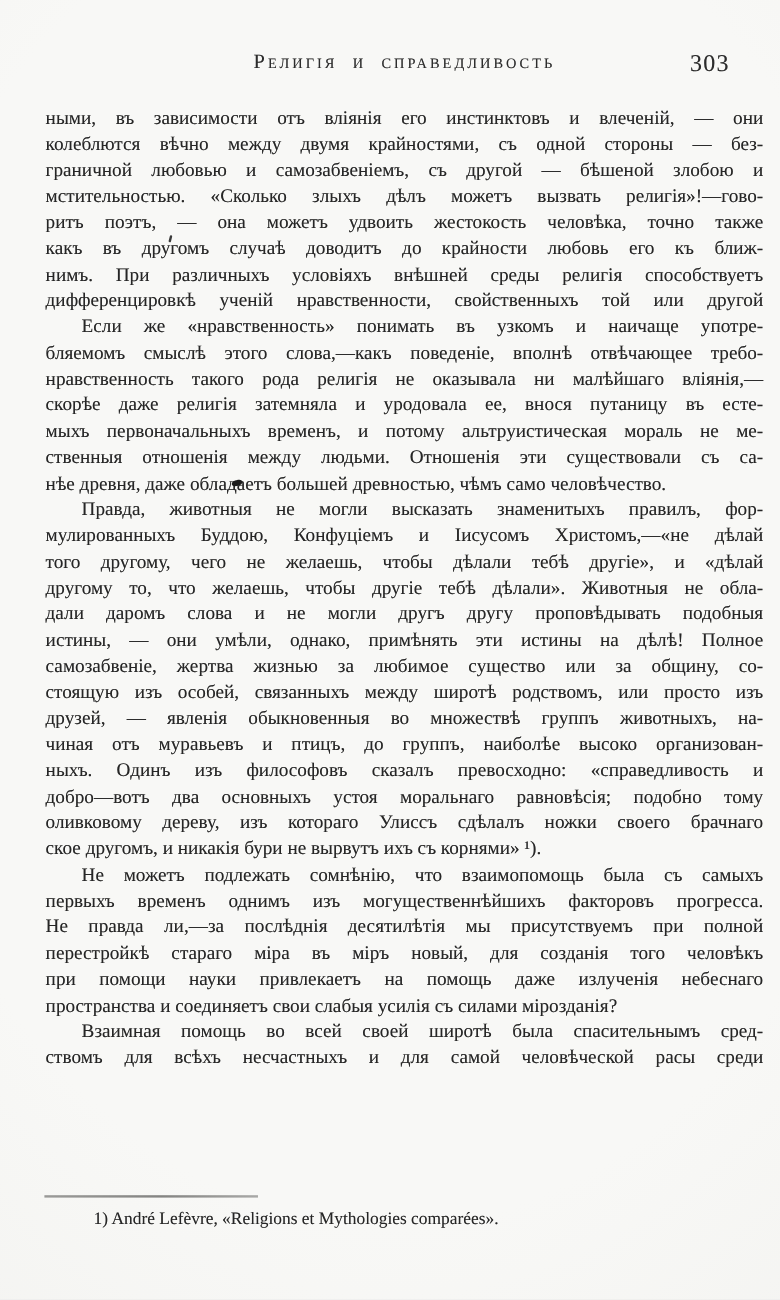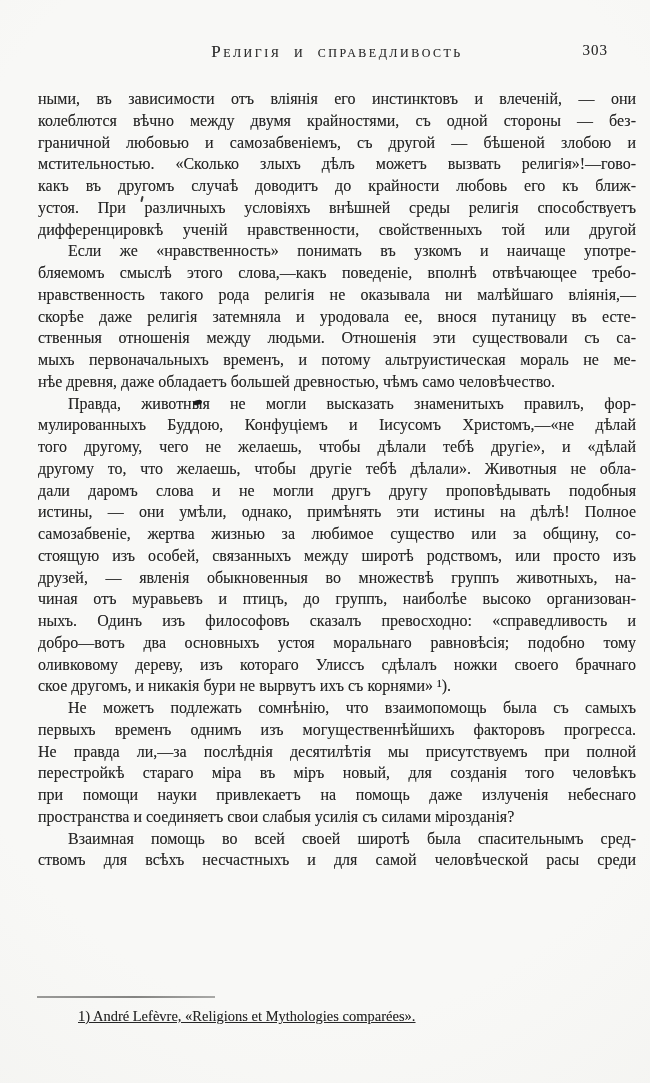--- a/index.html
+++ b/index.html
@@ -35,21 +35,21 @@
     font-variant: small-caps;
     letter-spacing: 2.5px;
     word-spacing: 6px;
     color: #2c2c2c;
     text-shadow: 0 0 0.5px rgba(40,40,40,0.35);
   }
   .page-number {
     position: absolute;
     top: 0;
     right: 28px;
-    font-size: 15px;
+    font-size: 20px;
     letter-spacing: 1px;
     color: #2c2c2c;
     text-shadow: 0 0 0.5px rgba(40,40,40,0.35);
   }
   
   .page-body {
     position: absolute;
     top: 88px;
     left: 38px;
     width: 598px;
@@ -75,21 +75,20 @@
     background: linear-gradient(to right, #9a9a98, #848482 55%, #a9a9a7);
   }
   .footnote {
     position: absolute;
     top: 1006px;
     left: 78px;
     width: 540px;
     font-size: 14.5px;
     line-height: 20px;
     text-shadow: 0 0 0.5px rgba(35,35,35,0.35);
-    text-decoration: underline;
   }
   
   .ink-speck-blob {
     position: absolute;
     top: 400px;
     left: 193px;
     width: 9px;
     height: 5px;
     background: #1c1c1c;
     border-radius: 60% 40% 55% 45%;
@@ -114,29 +113,30 @@
   <div class="running-head">
     <span class="running-head-title">Религія и справедливость</span>
     <span class="page-number">303</span>
   </div>
 
   <div class="page-body">
     <div class="line">ными, въ зависимости отъ вліянія его инстинктовъ и влеченій, — они</div>
     <div class="line">колеблются вѣчно между двумя крайностями, съ одной стороны — без-</div>
     <div class="line">граничной любовью и самозабвеніемъ, съ другой — бѣшеной злобою и</div>
     <div class="line">мстительностью. «Сколько злыхъ дѣлъ можетъ вызвать религія»!—гово-</div>
+    <div class="line">ритъ поэтъ, — она можетъ удвоить жестокость человѣка, точно также</div>
     <div class="line">какъ въ другомъ случаѣ доводитъ до крайности любовь его къ ближ-</div>
-    <div class="line">устоя. При различныхъ условіяхъ внѣшней среды религія способствуетъ</div>
+    <div class="line">нимъ. При различныхъ условіяхъ внѣшней среды религія способствуетъ</div>
     <div class="line">дифференцировкѣ ученій нравственности, свойственныхъ той или другой</div>
     <div class="line indent">Если же «нравственность» понимать въ узкомъ и наичаще употре-</div>
     <div class="line">бляемомъ смыслѣ этого слова,—какъ поведеніе, вполнѣ отвѣчающее требо-</div>
     <div class="line">нравственность такого рода религія не оказывала ни малѣйшаго вліянія,—</div>
     <div class="line">скорѣе даже религія затемняла и уродовала ее, внося путаницу въ есте-</div>
+    <div class="line">мыхъ первоначальныхъ временъ, и потому альтруистическая мораль не ме-</div>
     <div class="line">ственныя отношенія между людьми. Отношенія эти существовали съ са-</div>
-    <div class="line">мыхъ первоначальныхъ временъ, и потому альтруистическая мораль не ме-</div>
     <div class="line para-end">нѣе древня, даже обладаетъ большей древностью, чѣмъ само человѣчество.</div>
     <div class="line indent">Правда, животныя не могли высказать знаменитыхъ правилъ, фор-</div>
     <div class="line">мулированныхъ Буддою, Конфуціемъ и Іисусомъ Христомъ,—«не дѣлай</div>
     <div class="line">того другому, чего не желаешь, чтобы дѣлали тебѣ другіе», и «дѣлай</div>
     <div class="line">другому то, что желаешь, чтобы другіе тебѣ дѣлали». Животныя не обла-</div>
     <div class="line">дали даромъ слова и не могли другъ другу проповѣдывать подобныя</div>
     <div class="line">истины, — они умѣли, однако, примѣнять эти истины на дѣлѣ! Полное</div>
     <div class="line">самозабвеніе, жертва жизнью за любимое существо или за общину, со-</div>
     <div class="line">стоящую изъ особей, связанныхъ между широтѣ родствомъ, или просто изъ</div>
     <div class="line">друзей, — явленія обыкновенныя во множествѣ группъ животныхъ, на-</div>

